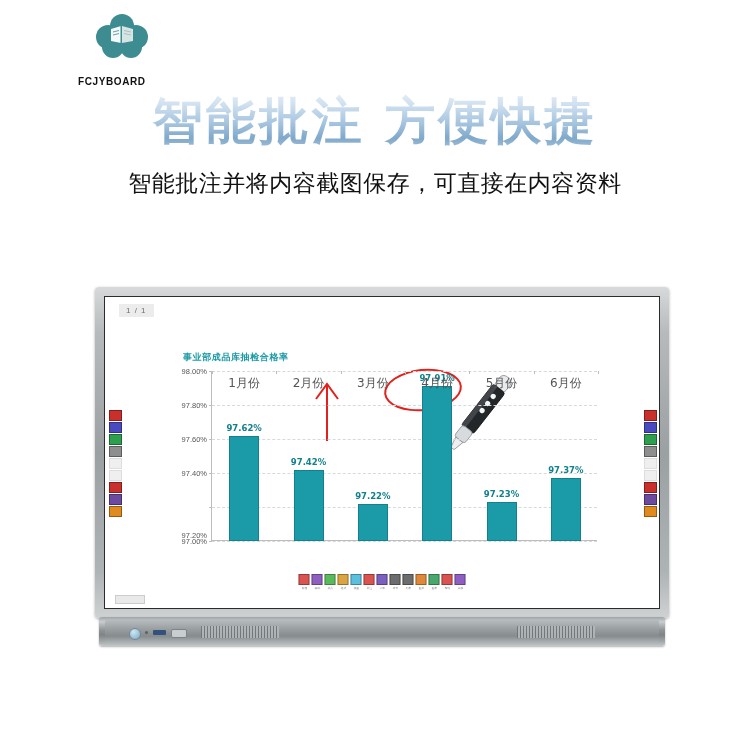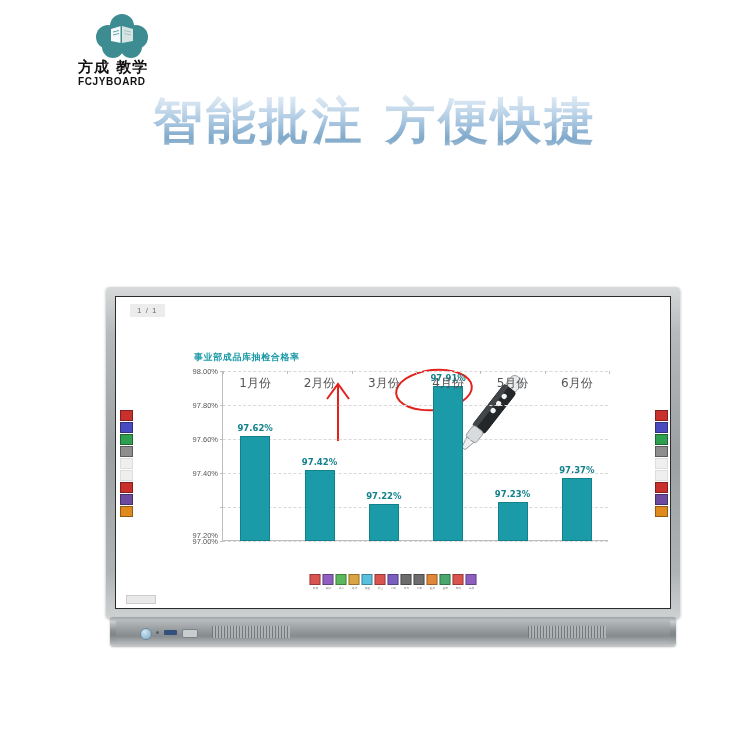--- a/index.html
+++ b/index.html
@@ -50,21 +50,21 @@
   
   #subtitle{
     position:absolute;left:40px;top:165px;width:670px;
     text-align:center;color:#111;
     font-size:23px;line-height:36px;letter-spacing:0.5px;
     font-family:"DejaVu Sans",sans-serif;
   }
 
   
   #device{
-    position:absolute;left:106px;top:287px;width:574px;height:316px;
+    position:absolute;left:95px;top:287px;width:574px;height:316px;
   }
   #bezel{
     position:absolute;left:0;top:0;width:574px;height:331px;
     border-radius:4px;
     background:linear-gradient(180deg,#d7d9da 0%,#b6babc 14%,#9ba0a3 50%,#aeb3b5 86%,#cfd2d3 100%);
     box-shadow:0 1px 3px rgba(0,0,0,.35);
     padding:0;box-sizing:border-box;
   }
   #screen{
     position:absolute;left:9px;top:9px;width:556px;height:313px;
@@ -197,27 +197,27 @@
     <div class="petal" style="left:24px;top:22px;width:22px;height:22px;"></div>
     <div class="petal" style="left:12px;top:10px;width:28px;height:26px;"></div>
     <svg id="logo-book" viewBox="0 0 26 22">
       <path d="M2 5 L12 2 L12 19 L2 17 Z" fill="#ffffff" opacity=".95"></path>
       <path d="M24 5 L13 2 L13 19 L24 17 Z" fill="#dfe9e9" opacity=".95"></path>
       <path d="M12 2 L12 19" stroke="#3d8c91" stroke-width="1" fill="none"></path>
       <path d="M4 8 L10 6.5 M4 11 L10 9.5" stroke="#3d8c91" stroke-width=".8"></path>
       <path d="M22 8 L15 6.5 M22 11 L15 9.5" stroke="#9ab6b6" stroke-width=".8"></path>
     </svg>
   </div>
-  <div id="logo-cn">方成 教学</div>
   <div id="logo-en">FCJYBOARD</div>
 </div>
 
 <div id="headline">智能批注 方便快捷</div>
 
 <div id="subtitle">
+  <div>智能批注并将内容截图保存，可直接在内容资料</div>
 </div>
 
 <div id="device">
 
   <div id="bezel">
     <div id="screen">
 
       <div id="page-badge">1 / 1</div>
 
       <div class="side-toolbar" id="toolbar-left">

